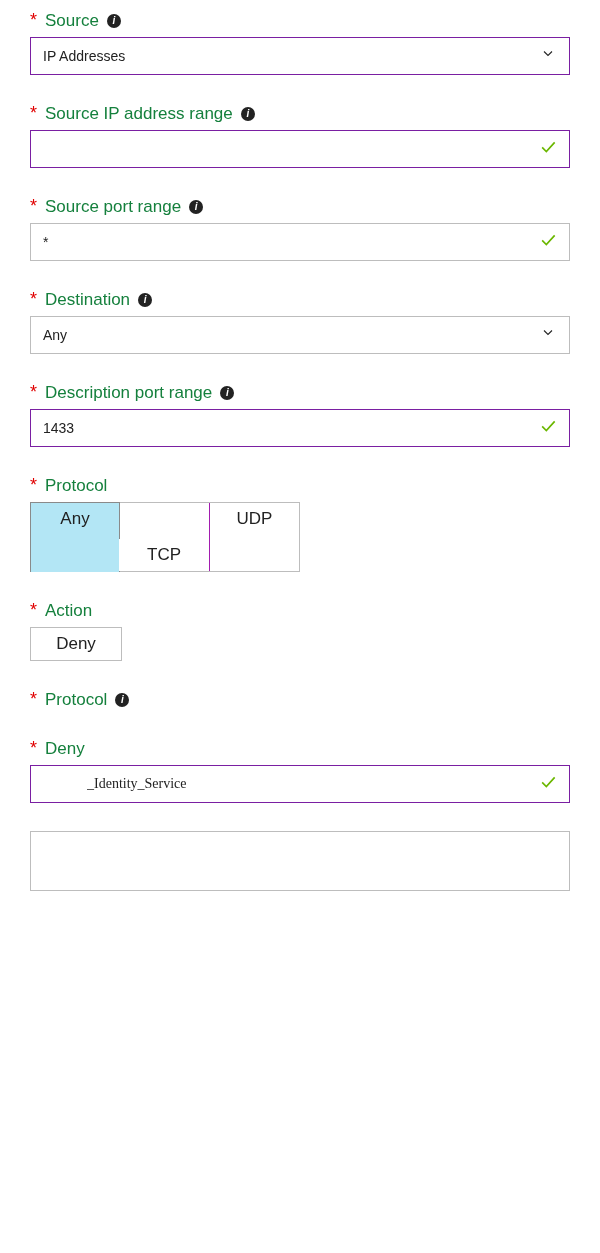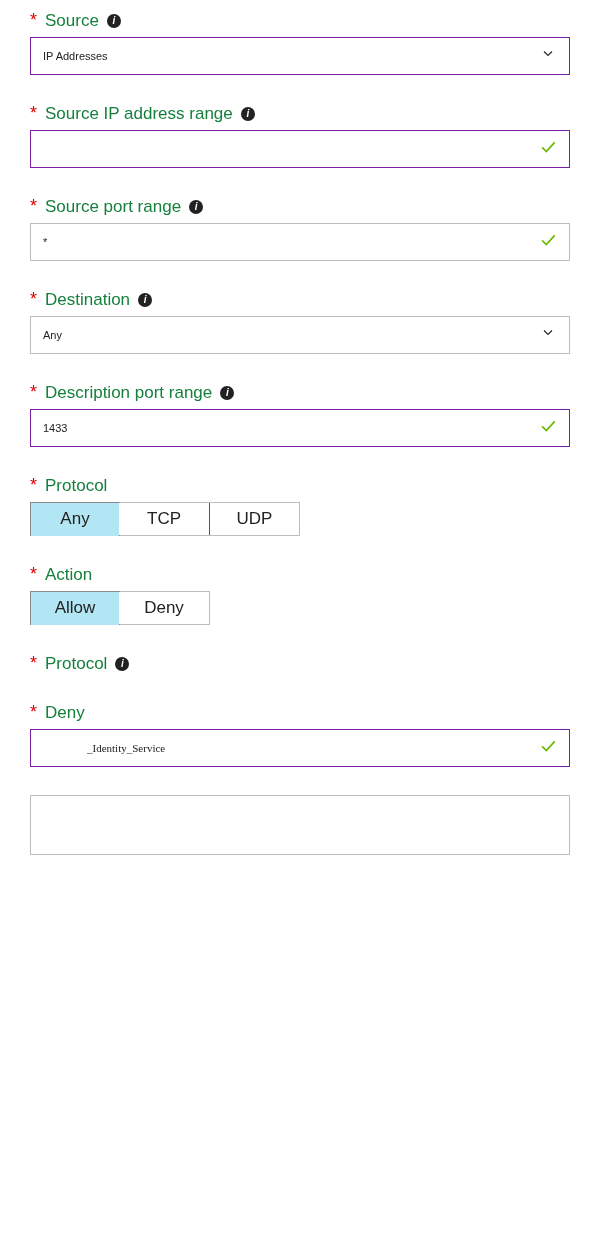--- a/index.html
+++ b/index.html
@@ -49,21 +49,21 @@
       margin-left: 2px;
     }
     .select-wrap, .input-wrap {
       position: relative;
       width: 100%;
     }
     .form-select, .form-input {
       width: 100%;
       height: 38px;
       padding: 6px 32px 6px 12px;
-      font-size: 11px;
+      font-size: 14px;
       font-family: inherit;
       color: #222;
       background: #fff;
       border: 1px solid #bdbdbd;
       outline: none;
     }
     .purple-border {
       border: 1px solid #7a1fa2;
     }
     .chevron {
@@ -113,20 +113,21 @@
     }
     .toggle-option.selected {
       background: #b3e6f5;
       border-right: 1px solid #8a8a8a;
       border-top: 1px solid #8a8a8a;
       border-left: 1px solid #8a8a8a;
       margin: -1px;
     }
     .toggle-option.selected + .toggle-option {
       border-left: none;
+      margin-top: 36px;
     }
     .textarea {
       width: 100%;
       height: 60px;
       padding: 8px 12px;
       font-size: 17px;
       font-family: inherit;
       border: 1px solid #bdbdbd;
       resize: none;
       outline: none;
@@ -230,21 +231,20 @@
       <div class="toggle-option">UDP</div>
     </div>
 </div>
 
 <div class="field-group">
   <div class="label-row">
     <span class="required-star">*</span>
     <span class="label-text">Action</span>
   </div>
   <div class="toggle-group" id="action-toggle">
-      <div class="toggle-option selected">Allow</div>
       <div class="toggle-option">Deny</div>
     </div>
 </div>
 
 <div class="field-group">
   <div class="label-row">
     <span class="required-star">*</span>
     <span class="label-text">Protocol</span>
     <span class="info-icon">i</span>
   </div>

